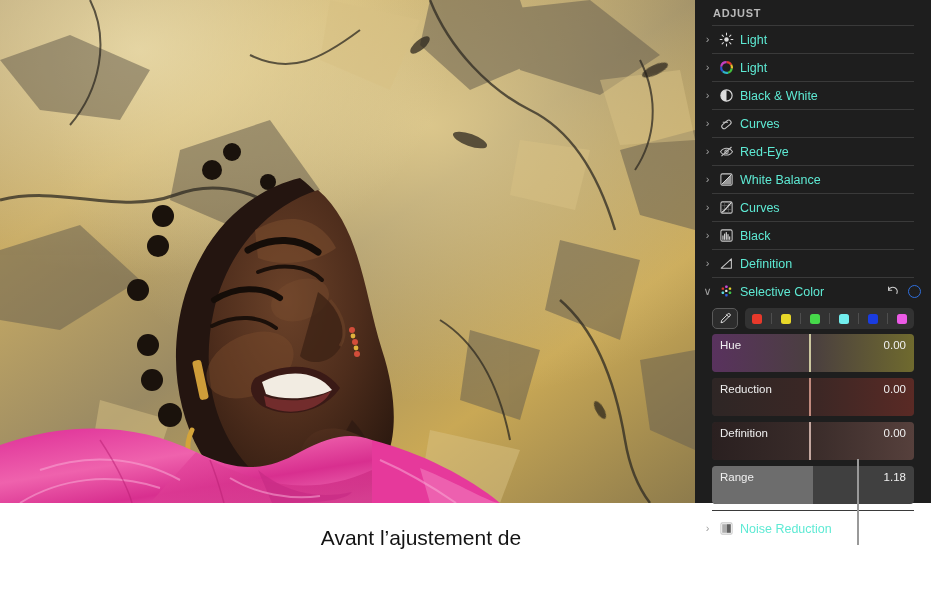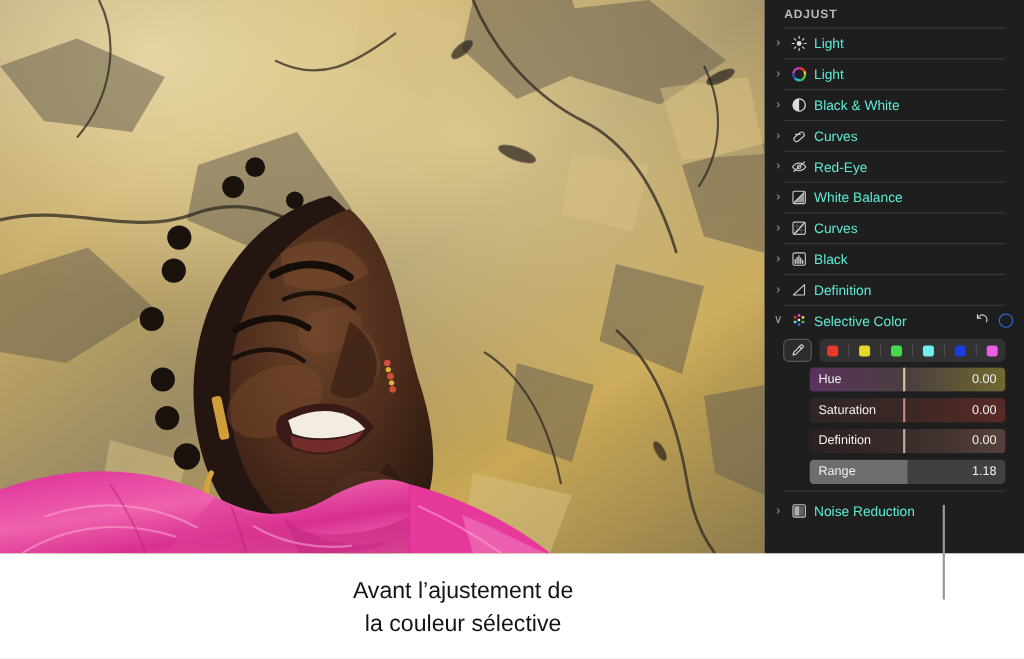--- a/index.html
+++ b/index.html
@@ -62,22 +62,22 @@
   .swatches{
     flex:1; height:21px; border-radius:5px; background:#323232;
     display:flex; align-items:center; justify-content:space-around;
     padding:0 3px; position:relative;
   }
   .sw{ width:10px; height:10px; border-radius:2.5px; }
   .sep{ width:1px; height:11px; background:#4e4e4e; }
 
   .sliders{ margin-top:5px; }
   .slider{
-    position:relative; height:22px; border-radius:4px; margin-bottom:6px;
-    overflow:hidden; background:#2b2b2b;margin-left:24px;
+    position:relative; height:38px; border-radius:4px; margin-bottom:6px;
+    overflow:hidden; background:#2b2b2b;
   }
   .track{ position:absolute; inset:0; }
   .handle{ position:absolute; top:0; bottom:0; width:2px; background:#d7d1b6; }
   .slider .lbl{
     position:absolute; left:8px; top:0; height:21px; display:flex; align-items:center;
     font-size:11.5px; color:#efefef;
   }
   .slider .val{
     position:absolute; right:8px; top:0; height:21px; display:flex; align-items:center;
     font-size:11.5px; color:#efefef;
@@ -437,21 +437,21 @@
       <div class="slider">
         <span class="track" style="background: linear-gradient(to right, rgb(89, 50, 94) 0%, rgb(74, 63, 63) 50%, rgb(111, 106, 46) 100%);"></span>
         <span class="handle" style="left: 48%; background: rgb(204, 199, 159);"></span>
         <span class="lbl">Hue</span>
         <span class="val">0.00</span>
       </div>
 
       <div class="slider">
         <span class="track" style="background: linear-gradient(to right, rgb(46, 38, 37) 0%, rgb(59, 39, 37) 50%, rgb(90, 42, 37) 100%);"></span>
         <span class="handle" style="left: 48%; background: rgb(192, 138, 126);"></span>
-        <span class="lbl">Saturation</span>
+        <span class="lbl">Reduction</span>
         <span class="val">0.00</span>
       </div>
 
       <div class="slider">
         <span class="track" style="background: linear-gradient(to right, rgb(42, 32, 32) 0%, rgb(58, 44, 42) 50%, rgb(86, 64, 60) 100%);"></span>
         <span class="handle" style="left: 48%; background: rgb(195, 167, 159);"></span>
         <span class="lbl">Definition</span>
         <span class="val">0.00</span>
       </div>
 
@@ -477,15 +477,14 @@
     </span>
     <span class="row-label">Noise Reduction</span>
   </div>
 
 </div>
 
 <div id="callout-line" style="background: rgb(153, 153, 153);"></div>
 <div id="caption">
   <span class="cap-inner">
     <span>Avant l’ajustement de</span>
-    <span class="l2">la couleur sélective</span>
   </span>
 </div>
 
 </body></html>

